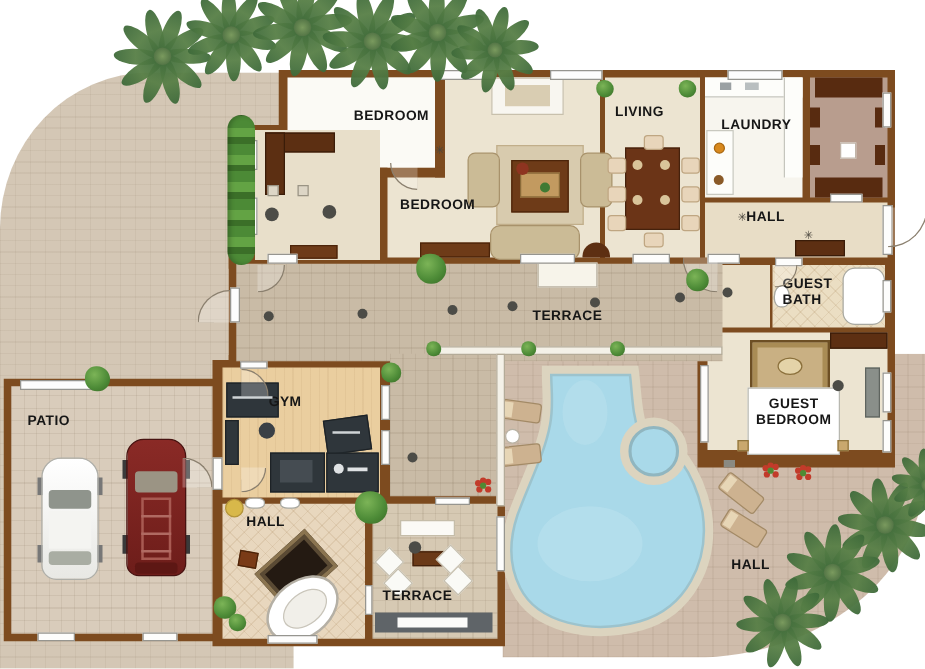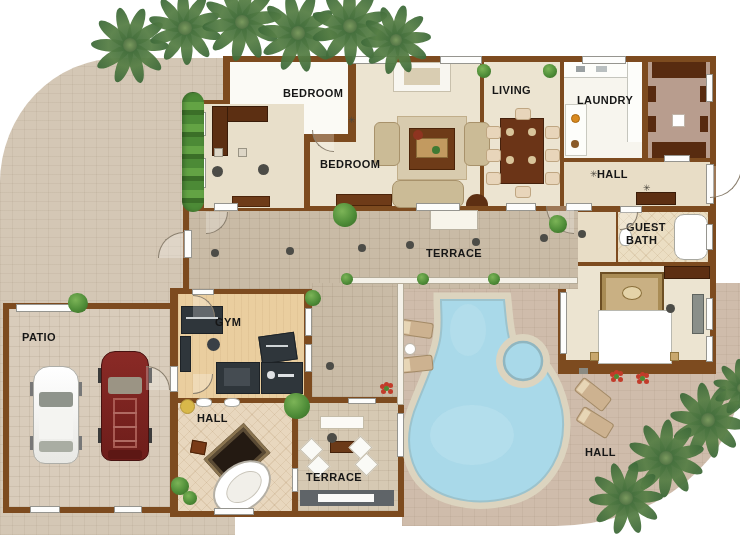--- a/index.html
+++ b/index.html
@@ -224,20 +224,21 @@
 
   <div class="abs" style="left:182px;top:92px;width:22px;height:120px;border-radius:11px;z-index:60;
        background:repeating-linear-gradient(0deg,#4c8a36 0 9px,#3b6f28 9px 14px,#63a344 14px 22px);box-shadow:inset 2px 0 4px rgba(0,0,0,.25);"></div>
 
   <div class="lbl" style="left:283px;top:87px;">BEDROOM</div>
   <div class="lbl" style="left:320px;top:158px;">BEDROOM</div>
   <div class="lbl" style="left:492px;top:84px;">LIVING</div>
   <div class="lbl" style="left:577px;top:94px;">LAUNDRY</div>
   <div class="lbl" style="left:597px;top:168px;">HALL</div>
   <div class="lbl wrap" style="left:626px;top:221px;width:48px;text-align:left;">GUEST BATH</div>
+  <div class="lbl wrap" style="left:599px;top:317px;width:72px;z-index:12;">GUEST BEDROOM</div>
   <div class="lbl" style="left:426px;top:247px;">TERRACE</div>
   <div class="lbl" style="left:215px;top:316px;">GYM</div>
   <div class="lbl" style="left:22px;top:331px;">PATIO</div>
   <div class="lbl" style="left:197px;top:412px;">HALL</div>
   <div class="lbl" style="left:306px;top:471px;z-index:12;">TERRACE</div>
   <div class="lbl" style="left:585px;top:446px;">HALL</div>
 
   <div id="deco">
       <div class="win" style="left: 352px; top: 56px; width: 44px; height: 8px;"></div>
       <div class="win" style="left: 440px; top: 56px; width: 42px; height: 8px;"></div>

